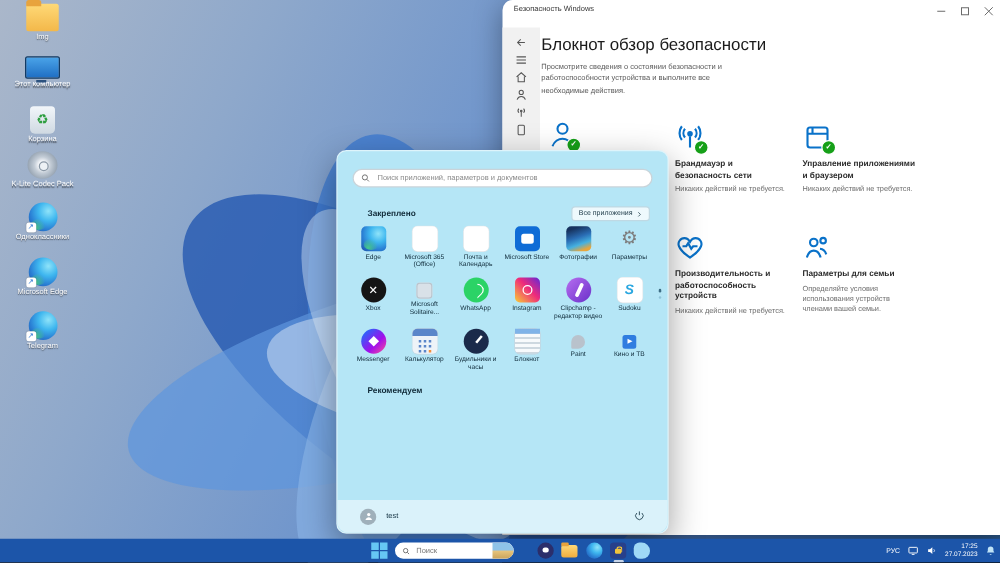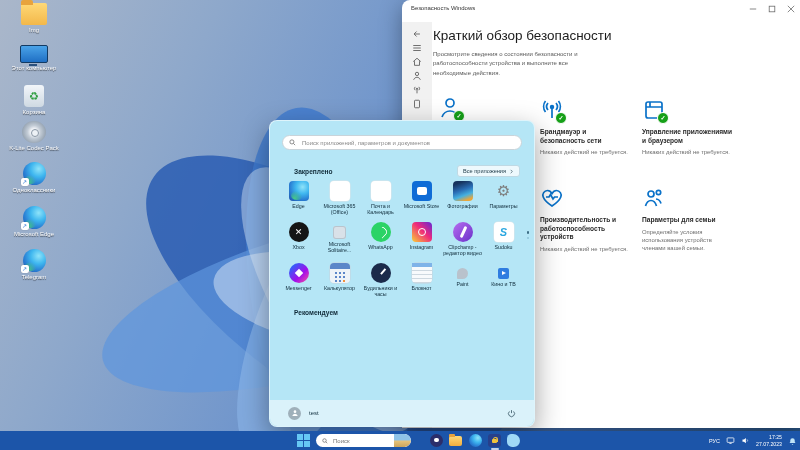--- a/index.html
+++ b/index.html
@@ -230,21 +230,21 @@
             <circle cx="12" cy="9" r="1.5" fill="#555"></circle>
             <path d="M12 11v9M7.5 12.5a6 6 0 010-8M16.5 4.5a6 6 0 010 8"></path>
           </svg>
         </div>
       <div class="side-ic">
         <svg width="10" height="10" viewBox="0 0 24 24" fill="none" stroke="#555" stroke-width="2">
             <rect x="6" y="3" width="12" height="18" rx="2"></rect>
           </svg>
         </div>
     </div>
-    <div class="sec-head">Краткий обзор безопасности</div>
+    <div class="sec-head">Блокнот обзор безопасности</div>
     <div class="sec-sub">Просмотрите сведения о состоянии безопасности и работоспособности устройства и выполните все необходимые действия.</div>
 
     <div class="tile" style="left:36px;top:96px">
       <div class="tile-ic">
         <svg width="24" height="24" viewBox="0 0 24 24" fill="none" stroke="#0a72c9" stroke-width="1.7">
             <circle cx="12" cy="7" r="4"></circle>
             <path d="M4 21c1.5-4 5-6 8-6s6.5 2 8 6"></path>
           </svg>
         <span class="gbadge">✓</span>
       </div>

